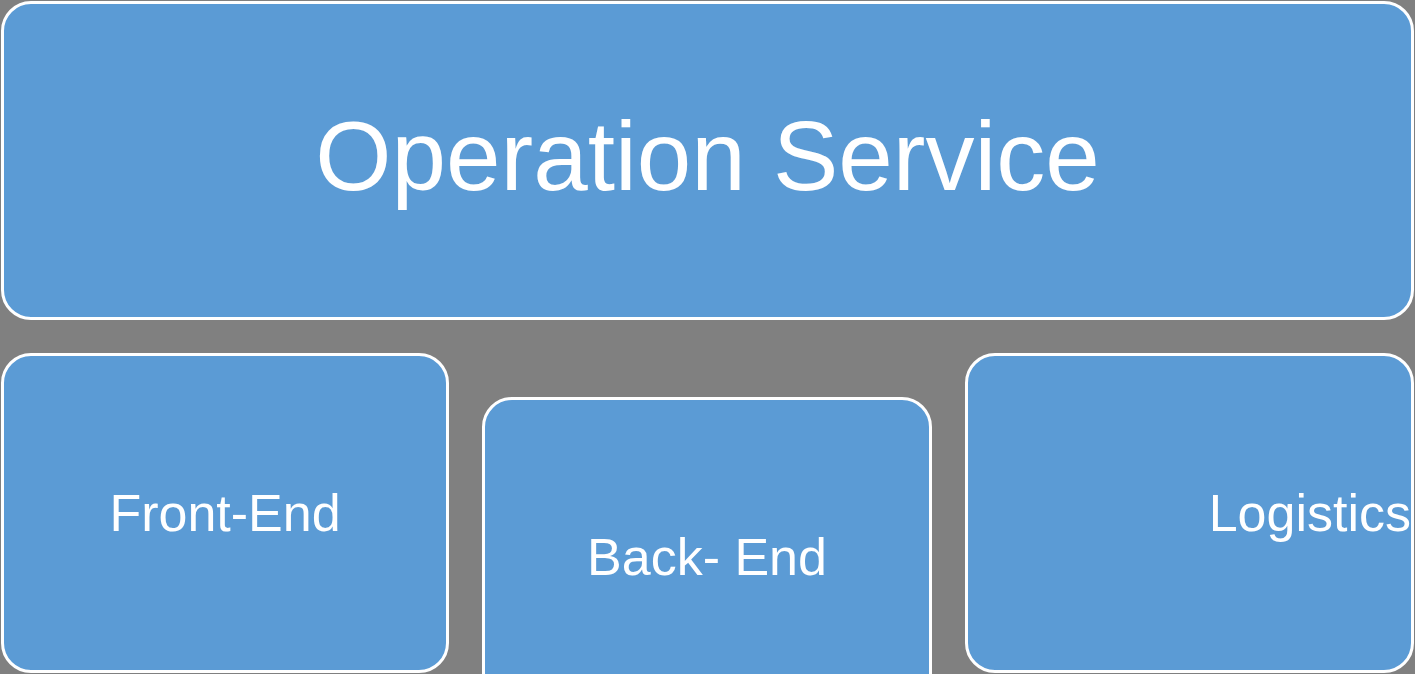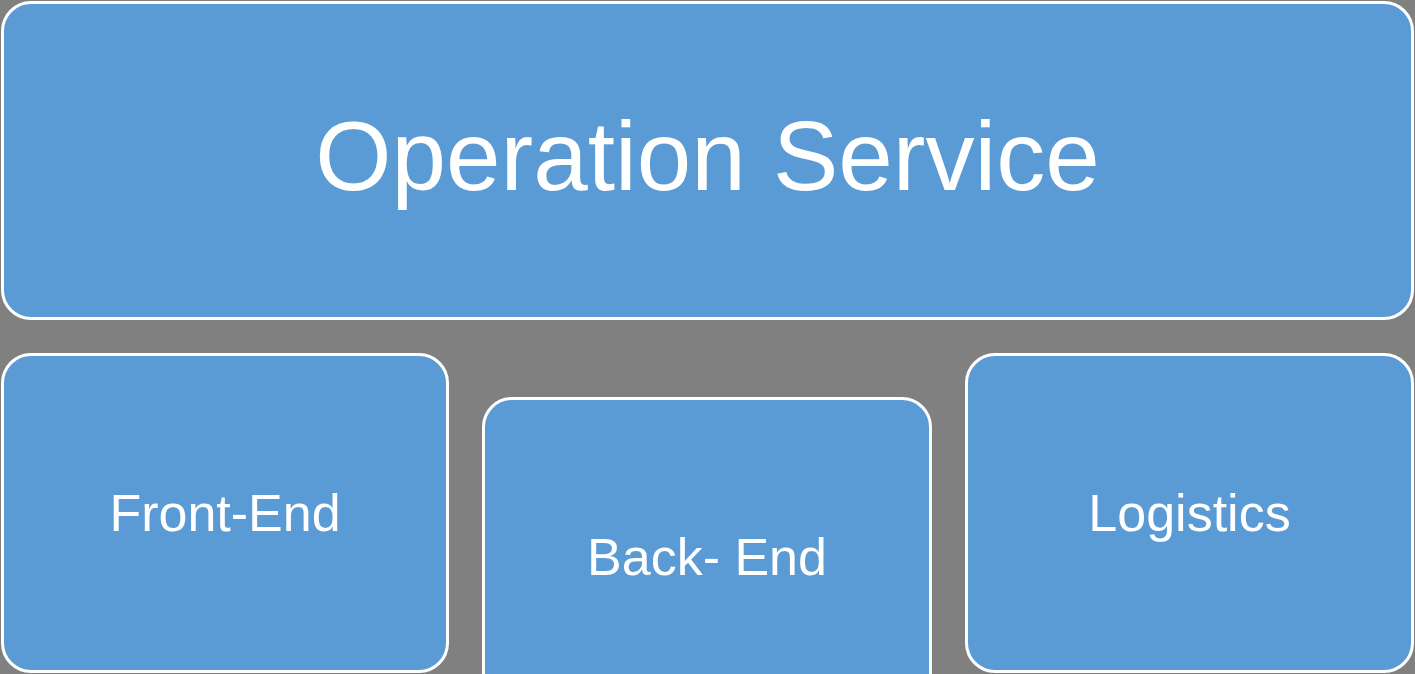--- a/index.html
+++ b/index.html
@@ -36,21 +36,21 @@
     letter-spacing: 0px;
     position: relative;
     top: -4px;
   }
   .bottom {
     top: 353px;
     height: 320px;
   }
   .b1 { left: 1px;   width: 448px; }
   .b2 { left: 482px; width: 450px; margin-top: 44px; }
-  .b3 { left: 965px; width: 449px; }
+  .b3 { left: 965px; width: 449px; justify-content: flex-end; }
   .bottom .label {
     font-size: 52px;
     position: relative;
     top: 0px;
   }
 </style>
 </head>
 <body>
 
 <div class="box top">

